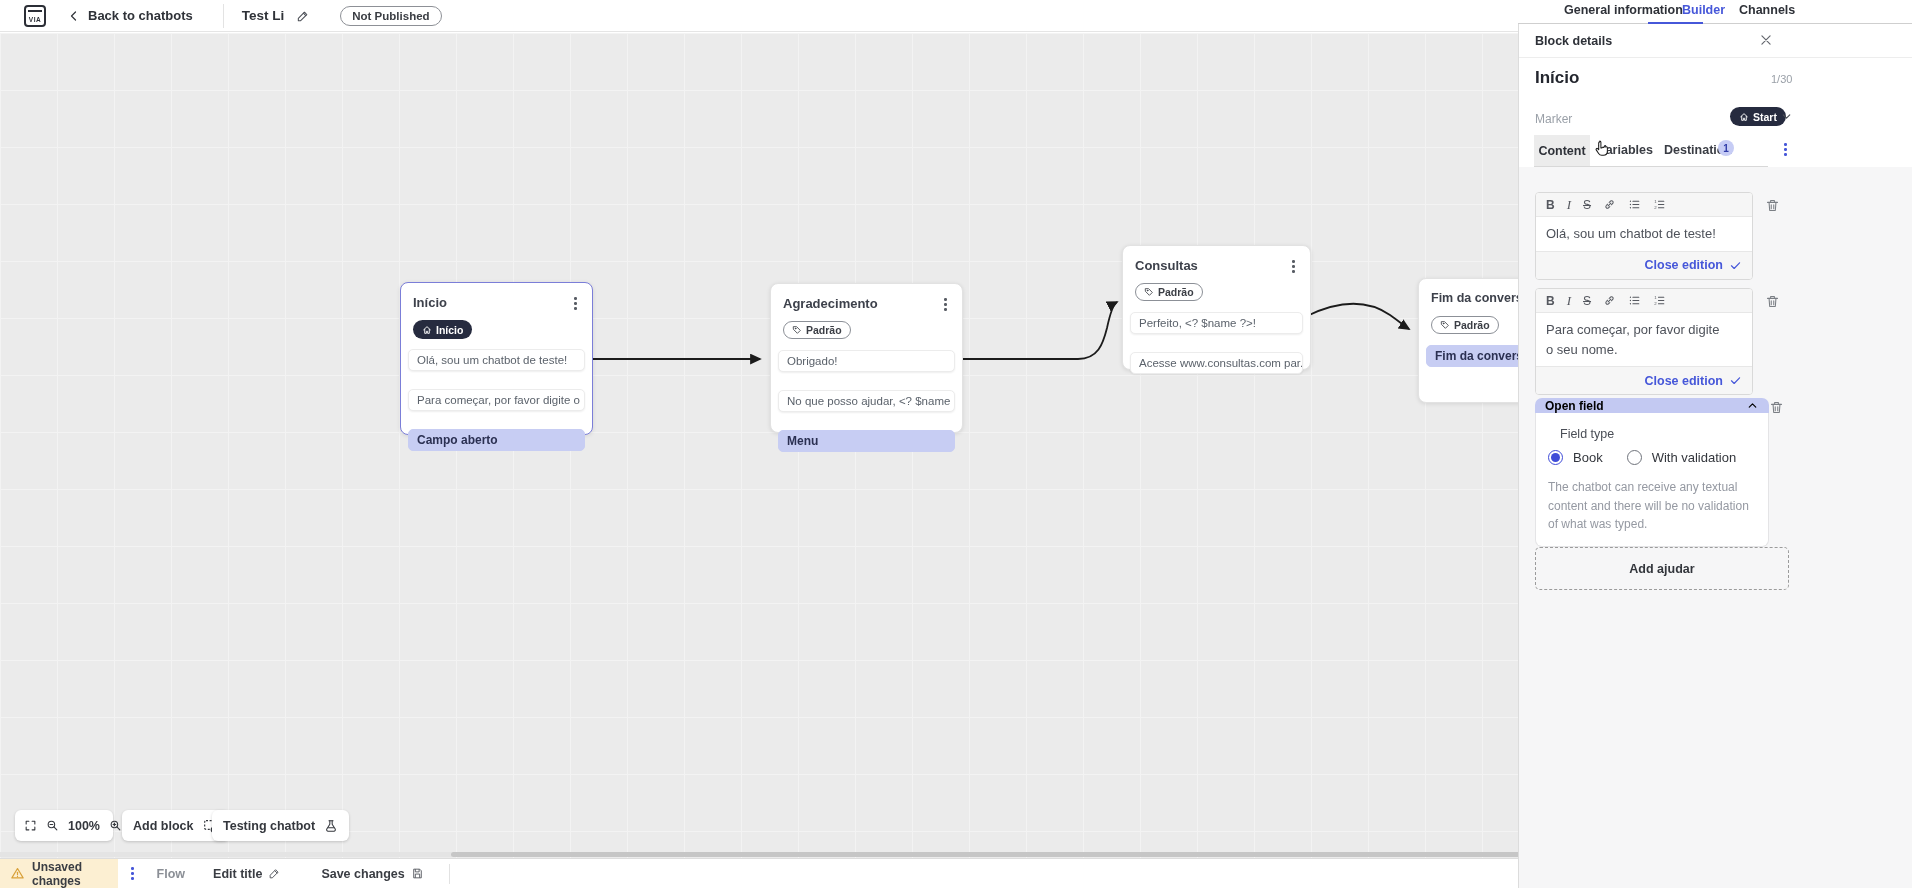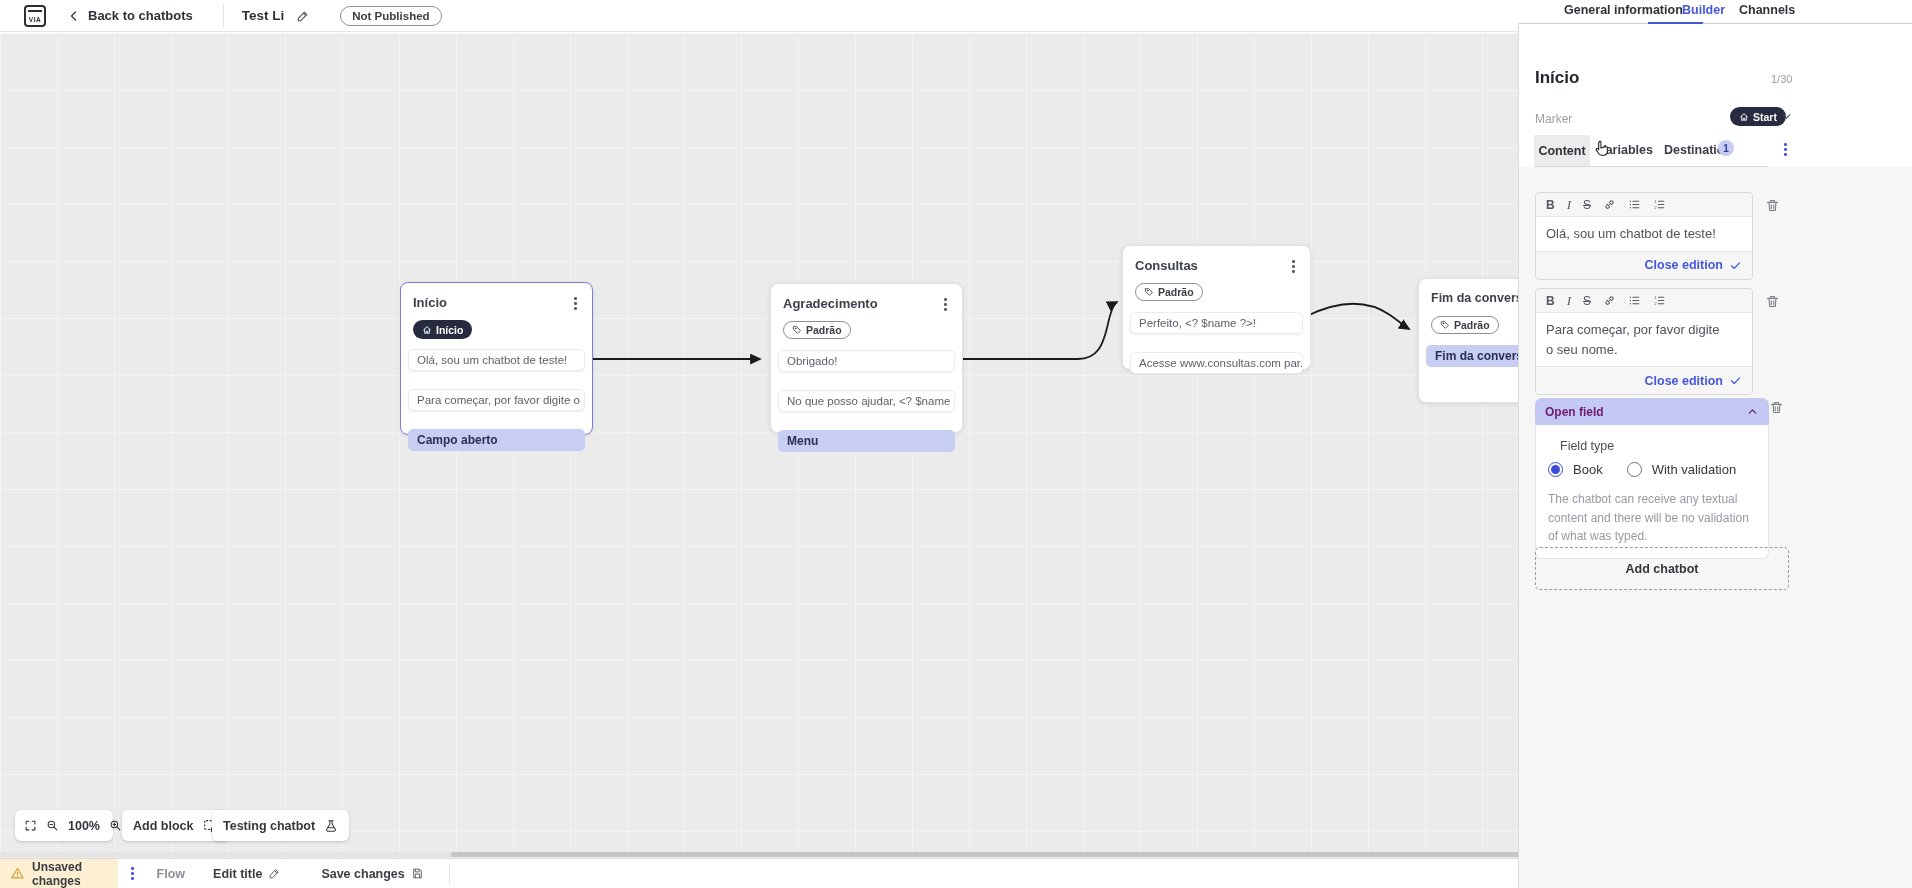--- a/index.html
+++ b/index.html
@@ -92,22 +92,22 @@
   .ed-toolbar { height:24px; background:#f6f6f6; border-bottom:1px solid #e7e7e7; display:flex; align-items:center; gap:12px; padding:0 10px; color:#55585f; }
   .ed-b { font-weight:800; font-size:12px; }
   .ed-i { font-style:italic; font-family:"Liberation Serif", serif; font-size:13px; }
   .ed-s { font-size:12px; text-decoration:line-through; }
   .ed-body { padding:7px 10px; font-size:13px; color:#4e525a; line-height:1.5; background:#fff; }
   .ed-footer { height:28px; background:#f6f6f6; border-top:1px solid #e7e7e7; display:flex; align-items:center;
                justify-content:flex-end; gap:6px; padding:0 10px; color:#4657d9; font-size:12.5px; font-weight:700; cursor:pointer; }
   .trash-btn { position:absolute; color:#7b7f85; cursor:pointer; display:flex; }
 
   .openfield { position:absolute; left:16px; top:398px; width:234px; }
-  .of-head { height:27px; background:#c3c9f2; border-radius:7px 7px 0 0; display:flex; align-items:center;
-             justify-content:space-between; padding:0 10px; font-size:12px; font-weight:700; color:#701a75; cursor:pointer; }
+  .of-head { height:15px; background:#c3c9f2; border-radius:7px 7px 0 0; display:flex; align-items:center;
+             justify-content:space-between; padding:0 10px; font-size:12px; font-weight:700; color:#000000; cursor:pointer; }
   .of-body { background:#fff; border:1px solid #e4e4e6; border-top:none; border-radius:0 0 7px 7px; padding:14px 12px 12px; }
   .ft-label { font-size:12.5px; color:#4a4e56; margin-left:12px; }
   .radio-row { display:flex; align-items:flex-start; gap:10px; margin-top:9px; }
   .radio { width:15px; height:15px; border-radius:50%; border:1.5px solid #6f737b; background:#fff;
            display:inline-flex; align-items:center; justify-content:center; cursor:pointer; flex:0 0 auto; }
   .radio.checked { border-color:#3f4cd8; }
   .radio.checked i { width:9px; height:9px; border-radius:50%; background:#3f4cd8; }
   .radio-label { font-size:13px; color:#33363c; }
   .of-desc { margin-top:13px; font-size:12px; line-height:1.55; color:#9599a2; }
   .add-content { position:absolute; left:16px; top:547px; width:254px; height:43px; border:1.2px dashed #9b9b9b;
@@ -353,20 +353,28 @@
             <path d="M8 4v5h7V4"></path>
             <path d="M8 20v-7h8v7"></path>
           </svg>
       </span>
     </div>
     <div class="f-divider" style="margin-left:25px;"></div>
   </div>
 
   <div class="panel">
 
+    <div class="pd-head">
+      <span class="pd-title">Block details</span>
+      <span class="close-x">
+        <svg width="14" height="14" viewBox="0 0 24 24" fill="none" stroke="currentColor" stroke-width="2" stroke-linecap="round">
+            <path d="M5 5l14 14M19 5 5 19"></path>
+          </svg>
+      </span>
+    </div>
 
     <div class="block-name">Início</div>
     <div class="counter">1/30</div>
 
     <div class="marker-label">Marker</div>
     <span class="pill-dark marker-pill">
       <span class="icon">
         <svg width="10" height="10" viewBox="0 0 24 24" fill="none" stroke="currentColor" stroke-width="2.2" stroke-linecap="round" stroke-linejoin="round">
             <path d="M4 11.5 12 4l8 7.5"></path>
             <path d="M6.5 10.5V20h4v-5h3v5h4v-9.5"></path>
@@ -519,17 +527,17 @@
       </div>
       <span class="trash-btn" style="left:250px; top:233px;">
         <svg width="15" height="15" viewBox="0 0 24 24" fill="none" stroke="currentColor" stroke-width="1.7" stroke-linecap="round" stroke-linejoin="round">
             <path d="M4 7h16"></path>
             <path d="M9 7V4h6v3"></path>
             <path d="M6.5 7l1 13h9l1-13"></path>
             <path d="M10 11v6M14 11v6"></path>
           </svg>
       </span>
 
-      <div class="add-content" style="top:380px;">Add chatbot</div>
+      <div class="add-content" style="top:380px;">Add ajudar</div>
     </div>
   </div>
 
 </div>
 
 </body></html>

